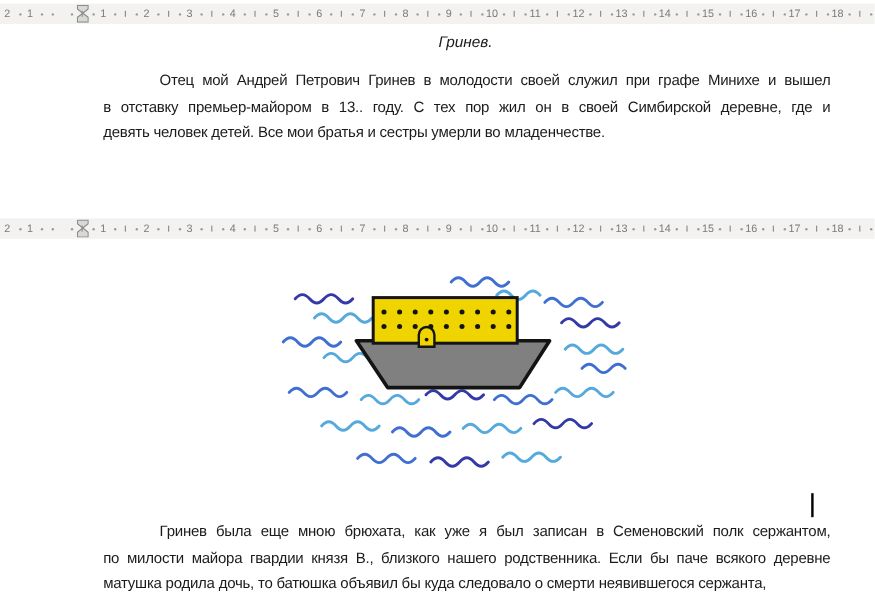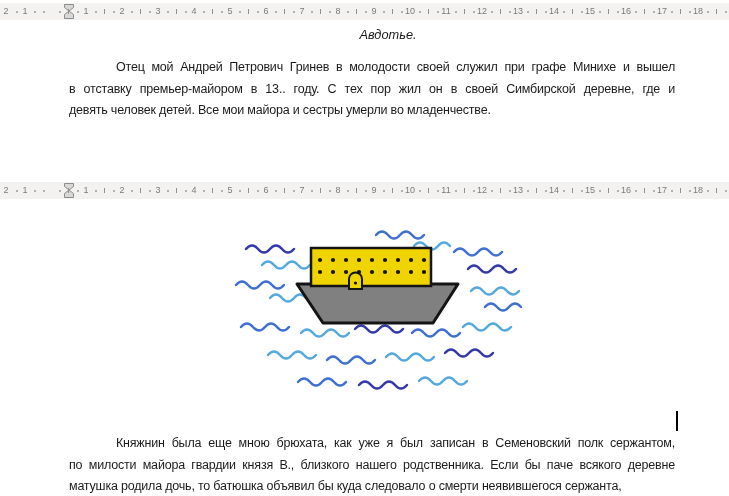--- a/index.html
+++ b/index.html
@@ -10,21 +10,21 @@
   .ruler{position:absolute;left:0;width:729px;height:17px;background:var(--ruler_bg,#f3f2f1);}
   #ruler1{top:3px;}
   #ruler2{top:182px;}
   .r-num{position:absolute;top:2px;transform:translateX(-50%);font-size:9px;line-height:13px;color:var(--ruler_ink,#7a7a7a);}
   .r-tick{position:absolute;top:6px;width:1px;height:5px;background:#8f8f8f;}
   .r-dot{position:absolute;top:8px;width:2px;height:2px;border-radius:50%;background:#9a9a9a;}
   .indent-markers{position:absolute;left:64px;top:1px;}
 
   #title{position:absolute;left:85px;top:27px;width:606px;text-align:center;
     font-style:italic;font-size:12.8px;color:var(--text,#1b1b1b);}
-  .para{position:absolute;left:69px;width:606px;color:var(--text,#1b1b1b);}
+  .para{position:absolute;left:86px;width:606px;color:var(--text,#1b1b1b);}
   #para1{top:57px;}
   #para2{top:433px;}
   .line{font-size:12.5px;line-height:21.6px;letter-spacing:-0.2px;
     text-align:justify;text-align-last:justify;}
   .line.first{text-indent:47px;}
   .line.last{text-align-last:left;}
 
   #drawing{position:absolute;left:228px;top:227px;width:300px;height:170px;}
   #caret{position:absolute;left:676px;top:411px;width:1.5px;height:20px;background:var(--caret,#000);}
 </style>
@@ -113,26 +113,26 @@
       <span class="r-num" style="left: 662px;">17</span>
       <span class="r-dot" style="left: 671px;"></span>
       <span class="r-tick" style="left: 680px;"></span>
       <span class="r-dot" style="left: 689px;"></span>
       <span class="r-num" style="left: 698px;">18</span>
       <span class="r-dot" style="left: 707px;"></span>
       <span class="r-tick" style="left: 716px;"></span>
       <span class="r-dot" style="left: 725px;"></span>
     </div>
 
-  <div id="title">Авдотье.</div>
+  <div id="title">Гринев.</div>
 
   <div id="para1" class="para">
       <div class="line first">Отец мой Андрей Петрович Гринев в молодости своей служил при графе Минихе и вышел</div>
       <div class="line">в отставку премьер-майором в 13.. году. С тех пор жил он в своей Симбирской деревне, где и</div>
-      <div class="line last">девять человек детей. Все мои майора и сестры умерли во младенчестве.</div>
+      <div class="line last">девять человек детей. Все мои братья и сестры умерли во младенчестве.</div>
     </div>
 
   <div class="ruler" id="ruler2">
     <svg class="indent-markers" width="10" height="15" viewBox="0 0 10 15">
       <polygon points="0.5,0.5 9.5,0.5 9.5,3.5 5,7 0.5,3.5" fill="#d8d8d6" stroke="#8c8c8c" stroke-width="1"></polygon>
       <polygon points="5,7 9.5,10.5 9.5,14.5 0.5,14.5 0.5,10.5" fill="#d8d8d6" stroke="#8c8c8c" stroke-width="1"></polygon>
     </svg>
   <span class="r-num" style="left: 6px;">2</span>
       <span class="r-num" style="left: 25px;">1</span>
       <span class="r-dot" style="left: 16px;"></span>
@@ -264,18 +264,18 @@
           <circle cx="196" cy="45" r="2.1" style="fill:var(--outline)"></circle>
         </g>
       <path d="M121 62 L121 52 A6.5 6.5 0 0 1 134 52 L134 62 Z" style="fill:var(--cabin);stroke:var(--outline);stroke-width:2"></path>
       <circle cx="127.5" cy="56" r="1.6" style="fill:var(--outline)"></circle>
     </svg>
   </div>
 
   <div id="caret"></div>
 
   <div id="para2" class="para">
-      <div class="line first">Княжнин была еще мною брюхата, как уже я был записан в Семеновский полк сержантом,</div>
+      <div class="line first">Гринев была еще мною брюхата, как уже я был записан в Семеновский полк сержантом,</div>
       <div class="line">по милости майора гвардии князя В., близкого нашего родственника. Если бы паче всякого деревне</div>
       <div class="line last">матушка родила дочь, то батюшка объявил бы куда следовало о смерти неявившегося сержанта,</div>
     </div>
 
 </div>
 
 </body></html>

